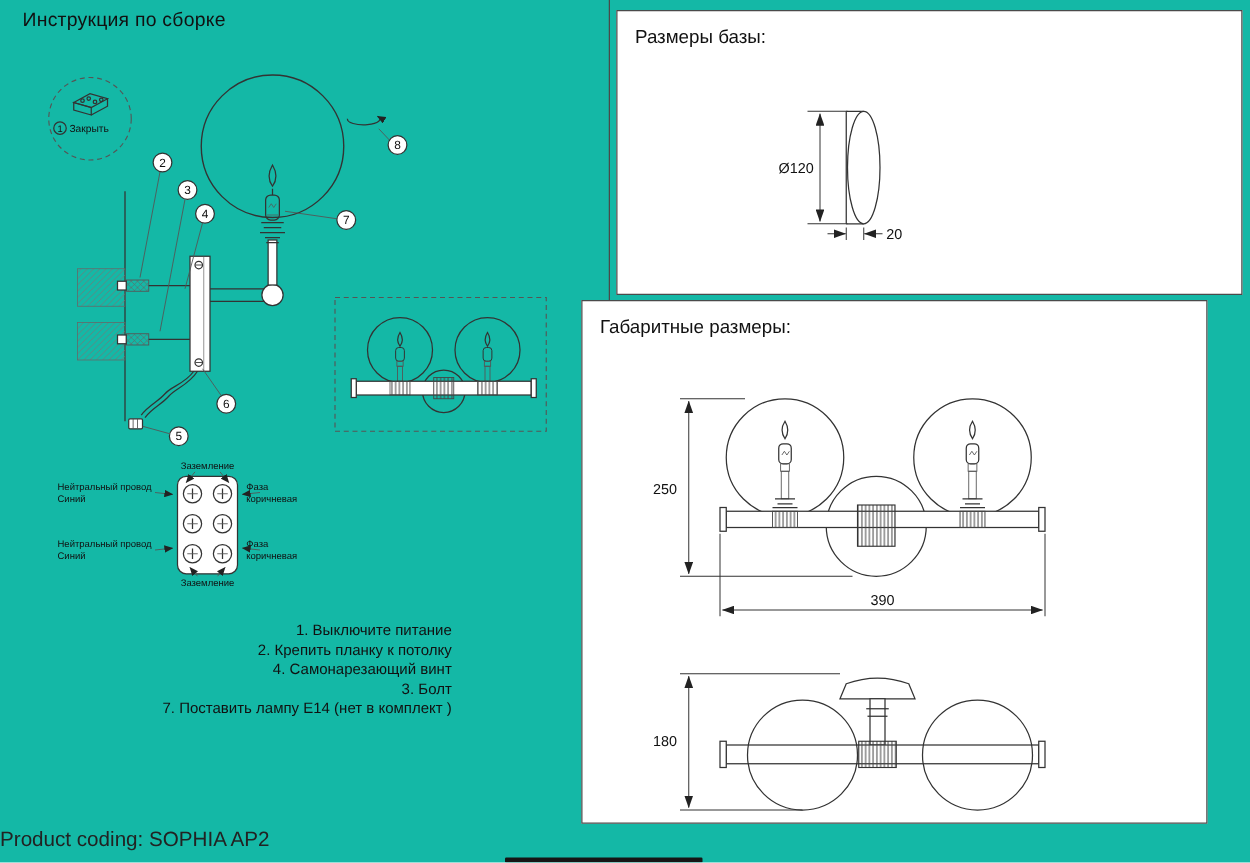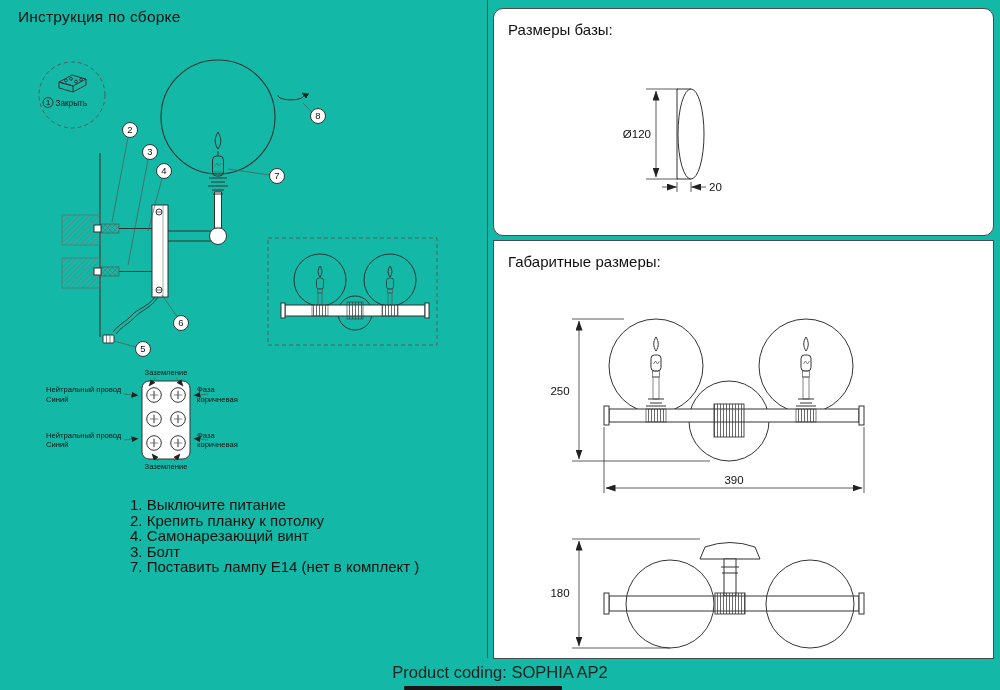--- a/index.html
+++ b/index.html
@@ -1,25 +1,25 @@
 <!DOCTYPE html>
 <html><head>
 <meta charset="utf-8">
 <style>
   html,body{margin:0;padding:0;background:#fff;}
   body{font-family:"Liberation Sans","DejaVu Sans",sans-serif;color:#111;}
   .page{position:relative;width:1000px;height:690px;background:#14b8a6;overflow:hidden;}
   .title{position:absolute;left:18px;top:8px;font-size:15.5px;color:#111;letter-spacing:.2px;}
   .divider{position:absolute;left:487px;top:0;width:1px;height:658px;background:#4a4a4a;}
   .box{position:absolute;border:1px solid #4a4a4a;background:#fff;}
-  .box1{left:493px;top:8px;width:499px;height:226px;border-radius:10px;}
-  .box2{left:493px;top:240px;width:499px;height:417px;}
+  .box1{left:493px;top:8px;width:499px;height:226px;}
+  .box2{left:465px;top:240px;width:499px;height:417px;}
   .box-title{position:absolute;left:14px;top:12px;font-size:15px;color:#111;}
-  .steps{position:absolute;left:130px;top:497px;font-size:15px;line-height:15.6px;color:#111;}
-  .product{position:absolute;left:0;top:663px;width:100%;text-align:center;font-size:16.5px;color:#222;}
+  .steps{position:absolute;left:130px;top:497px;font-size:12px;line-height:15.6px;color:#111;text-align:right;}
+  .product{position:absolute;left:0;top:663px;width:100%;text-align:left;font-size:16.5px;color:#222;}
   .crop-frag{position:absolute;left:404px;top:686px;width:158px;height:4px;background:#151515;border-radius:1px;}
   svg{position:absolute;}
   svg text{fill:#111;stroke:none;}
   .s{stroke:#333;stroke-width:1;fill:none;}
   .sf{stroke:#333;stroke-width:1;fill:#fff;}
   .thin{stroke:#555;stroke-width:0.7;fill:none;}
   .dim{stroke:#333;stroke-width:0.8;fill:none;}
 </style>
 </head>
 <body>

